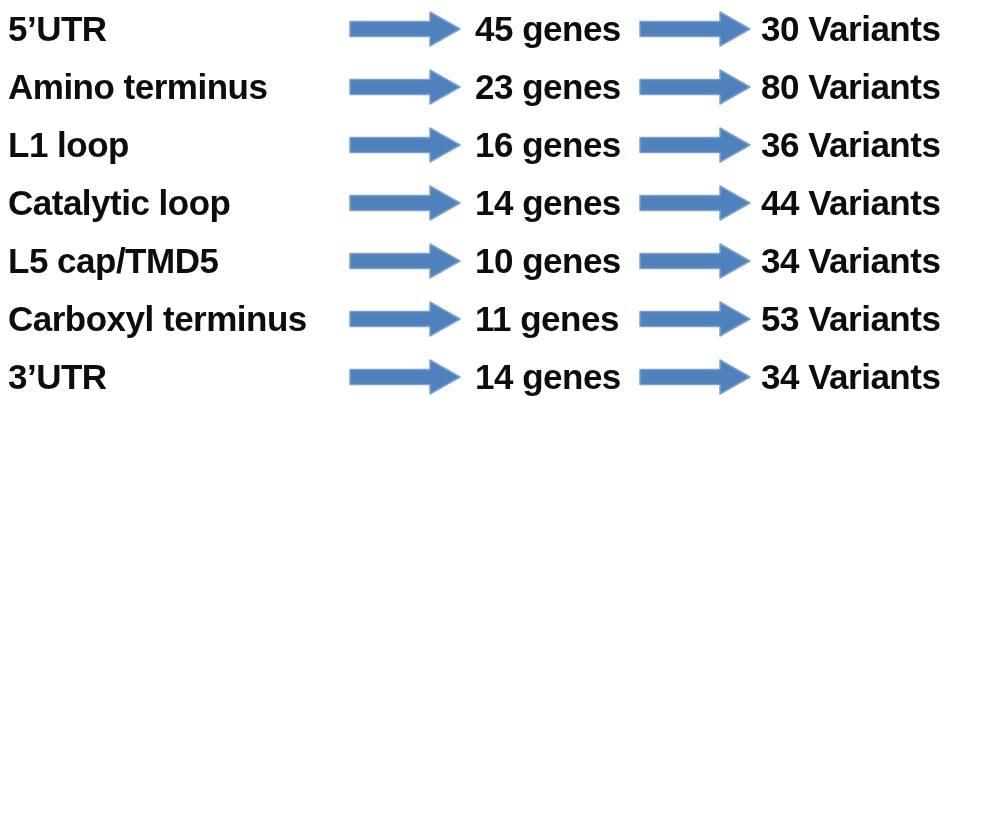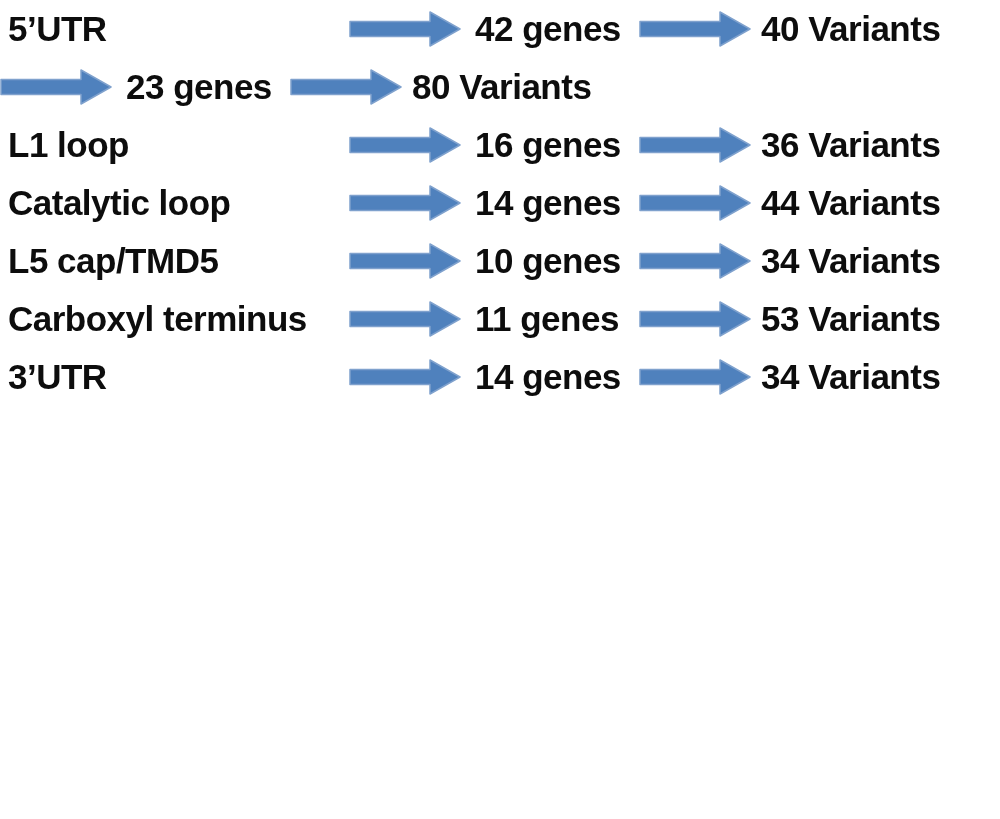--- a/index.html
+++ b/index.html
@@ -62,28 +62,29 @@
 </style>
 </head>
 <body>
 
 <div class="diagram" id="diagram">
   <div class="row">
     <div class="cell-text label">5’UTR</div>
     <svg class="arrow" viewBox="0 0 112 40" xmlns="http://www.w3.org/2000/svg" aria-hidden="true">
       <polygon points="1,12.5 81,12.5 81,3 111,20 81,37 81,27.5 1,27.5"></polygon>
     </svg>
-    <div class="cell-text genes">42 genes</div>
+    <div class="cell-text genes">45 genes</div>
     <svg class="arrow" viewBox="0 0 112 40" xmlns="http://www.w3.org/2000/svg" aria-hidden="true">
       <polygon points="1,12.5 81,12.5 81,3 111,20 81,37 81,27.5 1,27.5"></polygon>
     </svg>
-    <div class="cell-text variants">40 Variants</div>
+    <div class="cell-text variants">30 Variants</div>
   </div>
 
   <div class="row">
+    <div class="cell-text label">Amino terminus</div>
     <svg class="arrow" viewBox="0 0 112 40" xmlns="http://www.w3.org/2000/svg" aria-hidden="true">
       <polygon points="1,12.5 81,12.5 81,3 111,20 81,37 81,27.5 1,27.5"></polygon>
     </svg>
     <div class="cell-text genes">23 genes</div>
     <svg class="arrow" viewBox="0 0 112 40" xmlns="http://www.w3.org/2000/svg" aria-hidden="true">
       <polygon points="1,12.5 81,12.5 81,3 111,20 81,37 81,27.5 1,27.5"></polygon>
     </svg>
     <div class="cell-text variants">80 Variants</div>
   </div>
 

